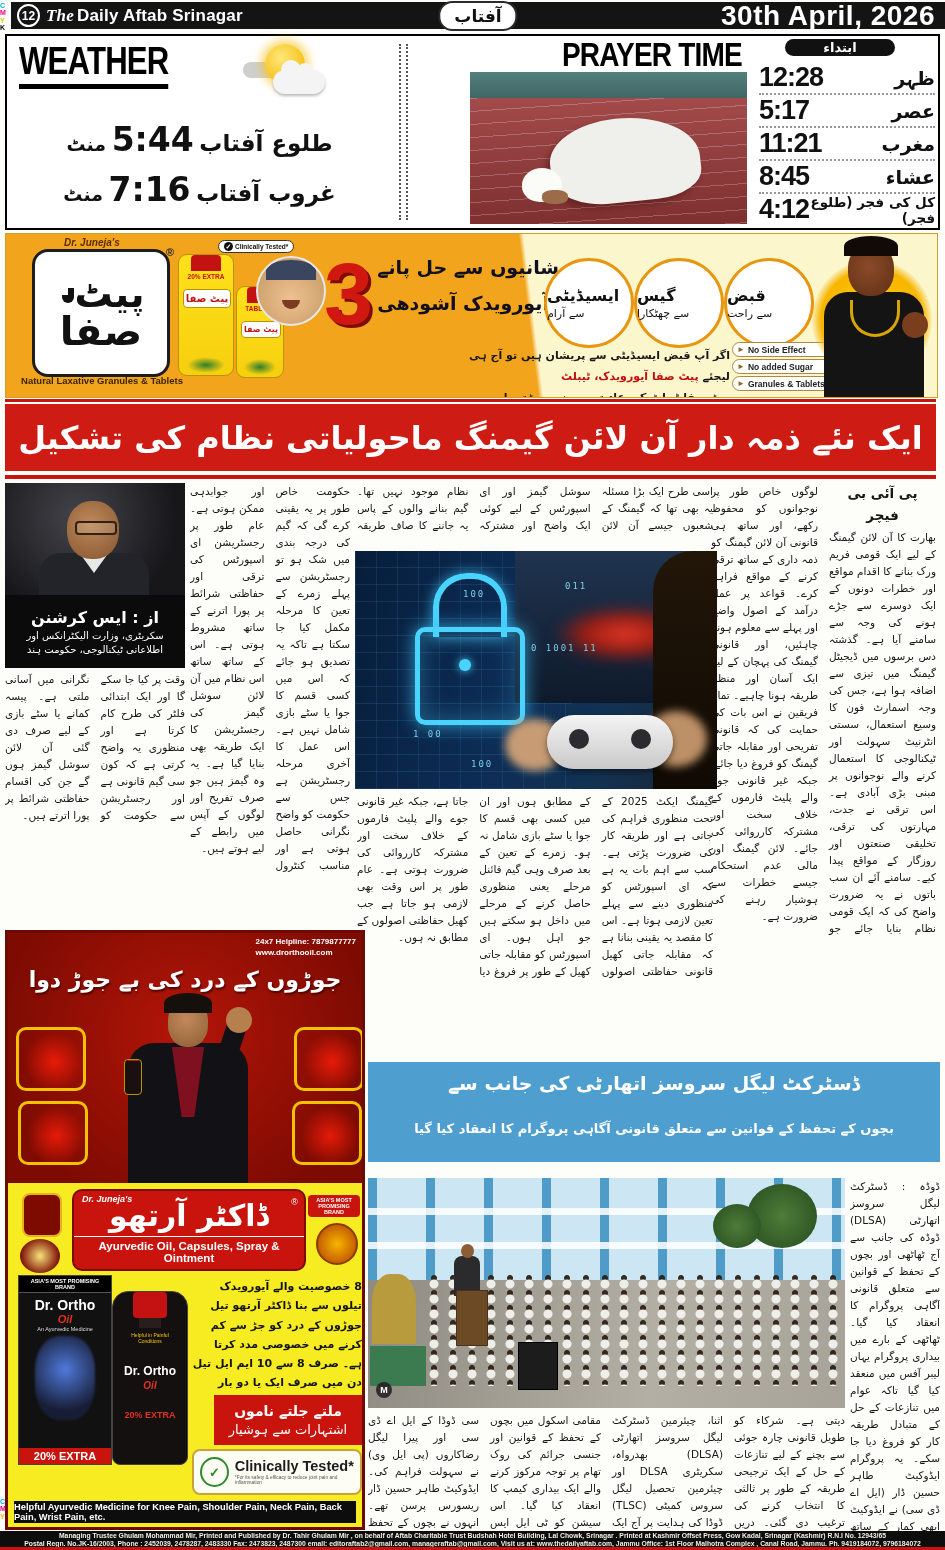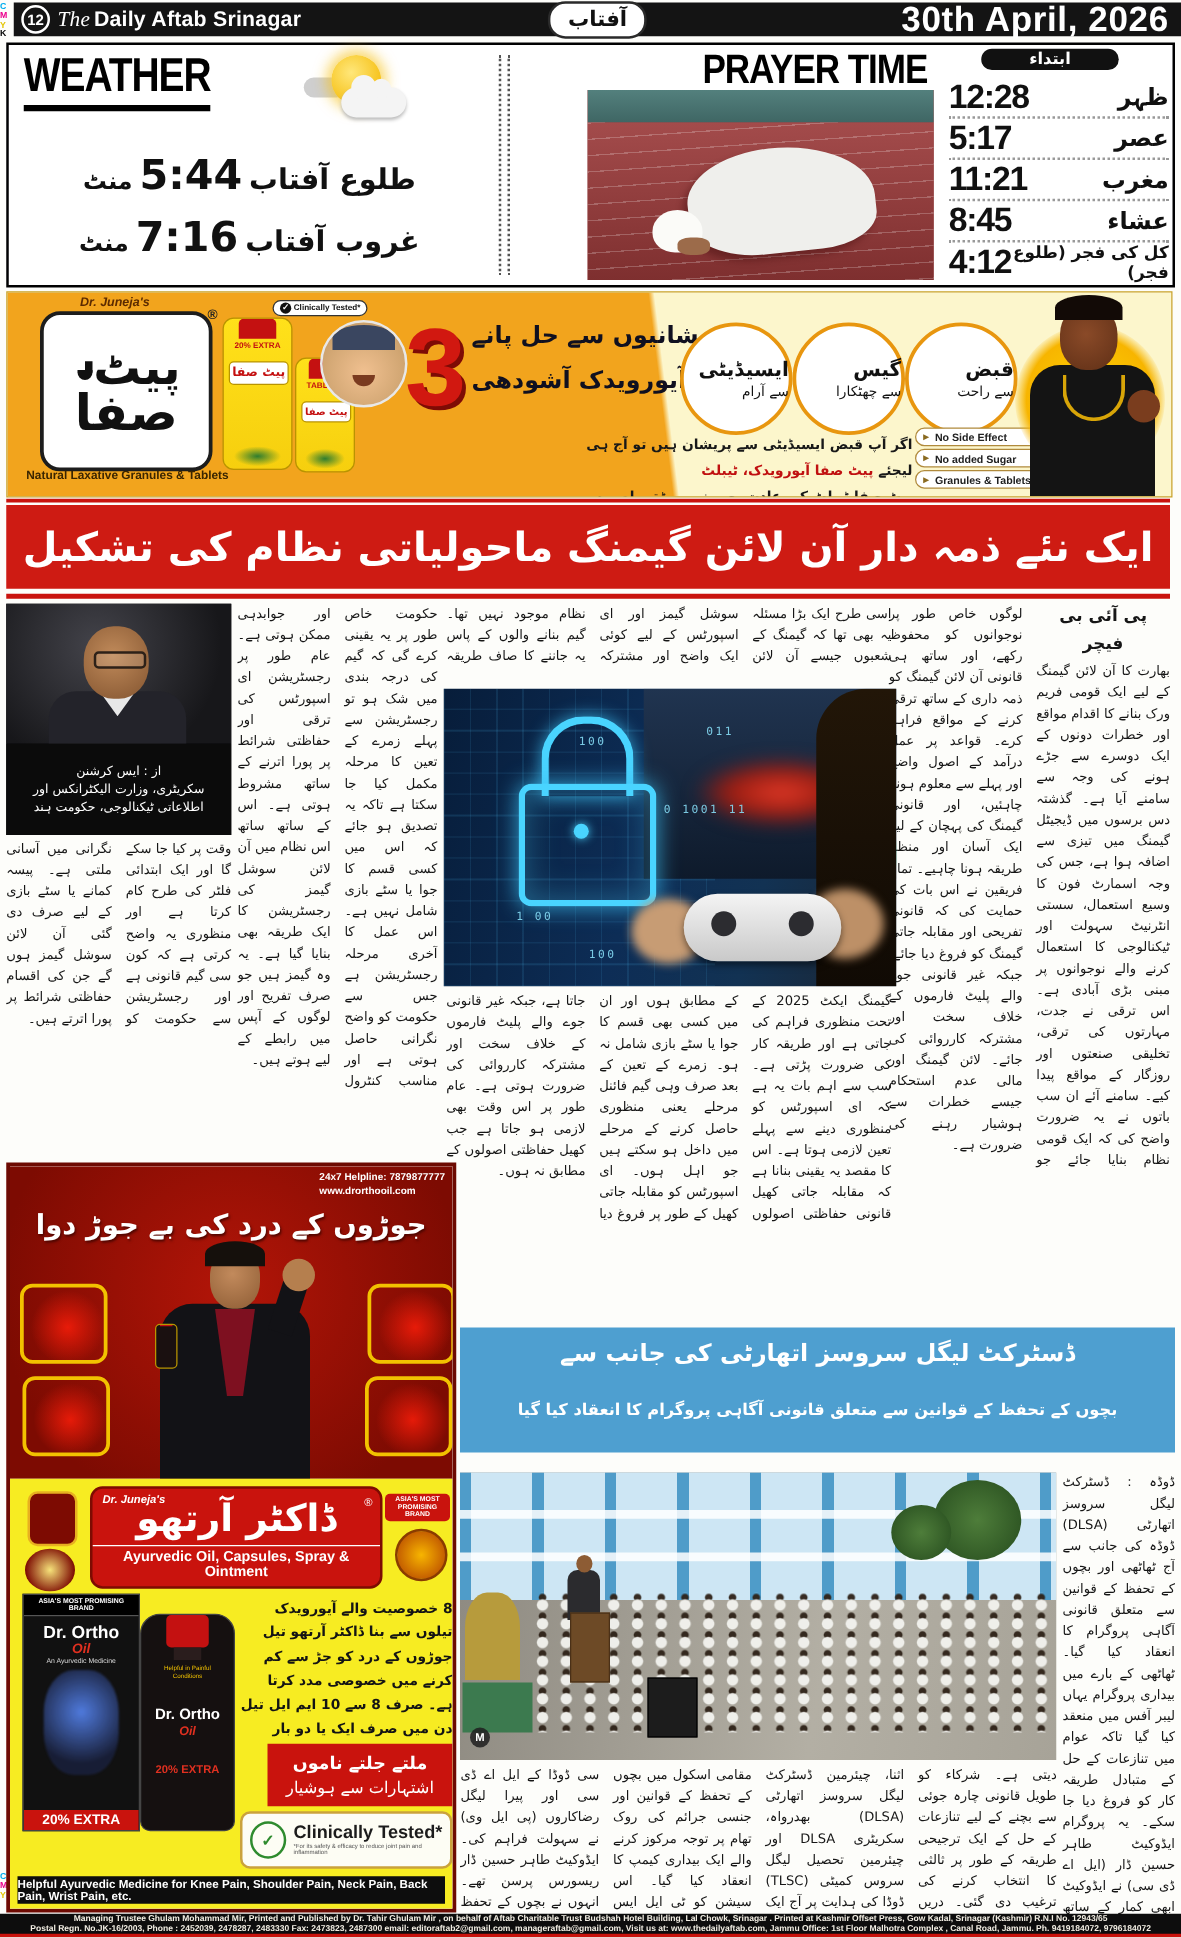--- a/index.html
+++ b/index.html
@@ -14,21 +14,21 @@
   .marks{left:0;width:9px;display:flex;flex-direction:column;font-size:7px;font-weight:bold;line-height:1.05;}
   #marks-top{top:2px;}
   #marks-bottom{top:1498px;}
   .mk-c{color:#00AEEF}.mk-m{color:#EC008C}.mk-y{color:#e3c400}.mk-k{color:#000}
 
   
   #topbar{left:11px;right:0;top:2px;height:27px;background:#141414;display:flex;align-items:center;color:#fff;}
   #pagenum{width:19px;height:19px;border:2px solid #fff;border-radius:50%;margin:0 6px 0 6px;
            display:flex;align-items:center;justify-content:center;font-size:12px;font-weight:bold;}
   #masthead{font-size:17px;font-weight:bold;letter-spacing:.2px;white-space:nowrap;}
-  #masthead .the{font-family:"Liberation Serif",serif;font-style:italic;font-weight:normal;margin-right:3px;}
+  #masthead .the{font-family:"Liberation Serif",serif;font-style:italic;font-weight:bold;margin-right:3px;}
   #logo{left:50%;top:-1px;transform:translateX(-50%);background:#fff;border:2px solid #2a2a2a;
         border-radius:14px;padding:1px 14px;color:#111;font-size:17px;font-weight:bold;height:24px;
         display:flex;align-items:center;}
   #edition-date{margin-left:auto;margin-right:10px;font-size:28px;font-weight:bold;letter-spacing:.5px;}
 
   
   #wpbox{left:5px;top:34px;width:931px;height:192px;border:2px solid #000;background:#fff;}
   #weather-title{left:12px;top:4px;font-size:38px;font-weight:bold;transform:scaleX(.82);transform-origin:left top;
                  border-bottom:5px solid #000;padding-bottom:1px;letter-spacing:-1px;}
   .sun{left:258px;top:8px;width:40px;height:40px;border-radius:50%;
@@ -89,21 +89,21 @@
   #ps-clin .ck{width:9px;height:9px;border-radius:50%;background:#111;color:#fff;font-size:7px;line-height:9px;text-align:center;}
   #ps-face{left:250px;top:22px;width:66px;height:66px;border-radius:50%;overflow:hidden;border:2px solid #e8e8e8;
            background:radial-gradient(circle at 50% 60%,#f0c090,#caa06c 75%);}
   #ps-face .cap2{position:absolute;left:8px;top:2px;width:50px;height:20px;background:#3a4660;border-radius:50% 50% 0 0;}
   #ps-face .smile{position:absolute;left:24px;top:42px;width:18px;height:9px;border-radius:0 0 12px 12px;background:#7a3b20;}
   #ps-three{left:318px;top:16px;font-size:88px;line-height:1;font-weight:bold;color:#d11810;
             text-shadow:3px 3px 0 #7e0b05;font-family:"Liberation Sans",sans-serif;}
   #ps-slogan{left:368px;top:22px;width:215px;text-align:center;font-weight:bold;color:#101020;}
   #ps-slogan .s1{font-size:19px;} #ps-slogan .s2{font-size:19px;margin-top:14px;}
   .ps-circle{position:absolute;top:24px;width:84px;height:84px;border-radius:50%;background:#fff;border:3px solid #e8960f;
-             display:flex;flex-direction:column;align-items:flex-end;justify-content:center;color:#111;}
+             display:flex;flex-direction:column;align-items:flex-start;justify-content:center;color:#111;}
   .ps-circle .t{font-size:16px;font-weight:bold;} .ps-circle .s{font-size:11px;margin-top:2px;}
   #ps-c1{left:718px;} #ps-c2{left:628px;} #ps-c3{left:538px;}
   #ps-urdu-lines{left:462px;top:112px;width:262px;text-align:right;font-size:11px;font-weight:bold;color:#181818;line-height:1.9;}
   #ps-urdu-lines .red{color:#c01010;}
   .ps-pill{position:absolute;left:726px;width:118px;height:13px;background:#fff;border:1px solid #b08a3c;border-radius:8px;
            font-size:8.5px;font-weight:bold;color:#222;display:flex;align-items:center;padding-left:4px;}
   .ps-pill .ptr{color:#8a6a20;font-size:8px;margin-right:3px;}
   #ps-p1{top:108px;} #ps-p2{top:125px;} #ps-p3{top:142px;}
   #ps-man{left:800px;top:0;width:131px;height:163px;overflow:hidden;}
   #ps-man .sunbg{position:absolute;left:6px;top:26px;width:120px;height:120px;border-radius:50%;
@@ -134,21 +134,21 @@
   #author-fig{left:0;top:0;width:180px;height:185px;background:#000;}
   #author-photo{left:0;top:0;right:0;height:112px;overflow:hidden;
       background:radial-gradient(circle at 40% 30%,#43434a,#17171a 75%);}
   #author-photo .face{left:62px;top:18px;width:52px;height:58px;border-radius:46%;
       background:radial-gradient(circle at 45% 40%,#c08a5a,#8f5f38 80%);}
   #author-photo .glasses{left:70px;top:38px;width:38px;height:10px;border:2px solid #2d2118;border-radius:4px;background:rgba(255,255,255,.12);}
   #author-photo .suit{left:34px;top:70px;width:110px;height:46px;border-radius:22px 22px 0 0;background:#23232a;}
   #author-photo .collar{left:76px;top:72px;width:26px;height:18px;background:#e8e8e8;clip-path:polygon(0 0,100% 0,50% 100%);}
   #author-caption{left:0;right:0;top:112px;bottom:0;background:#0b0b0b;color:#fff;text-align:center;
       display:flex;flex-direction:column;justify-content:center;gap:3px;}
-  #author-caption .a1{font-size:10px;font-weight:normal;}
+  #author-caption .a1{font-size:16px;font-weight:bold;}
   #author-caption .a2,#author-caption .a3{font-size:10px;}
 
   #fig-gaming{left:350px;top:68px;width:362px;height:238px;overflow:hidden;
       background:linear-gradient(105deg,#071d3a,#0d2d56 45%,#123253 70%,#1c2531);}
   #fig-gaming .circuit{left:0;top:0;width:60%;height:100%;
       background:repeating-linear-gradient(0deg,rgba(80,200,255,.13) 0 1px,transparent 1px 17px),
                  repeating-linear-gradient(90deg,rgba(80,200,255,.11) 0 1px,transparent 1px 21px);}
   #fig-gaming .shackle{left:78px;top:22px;width:62px;height:58px;border:6px solid #49d4ff;border-bottom:none;
       border-radius:34px 34px 0 0;box-shadow:0 0 14px rgba(60,190,240,.8);}
   #fig-gaming .lockbody{left:60px;top:76px;width:100px;height:88px;border:5px solid #49d4ff;border-radius:10px;

